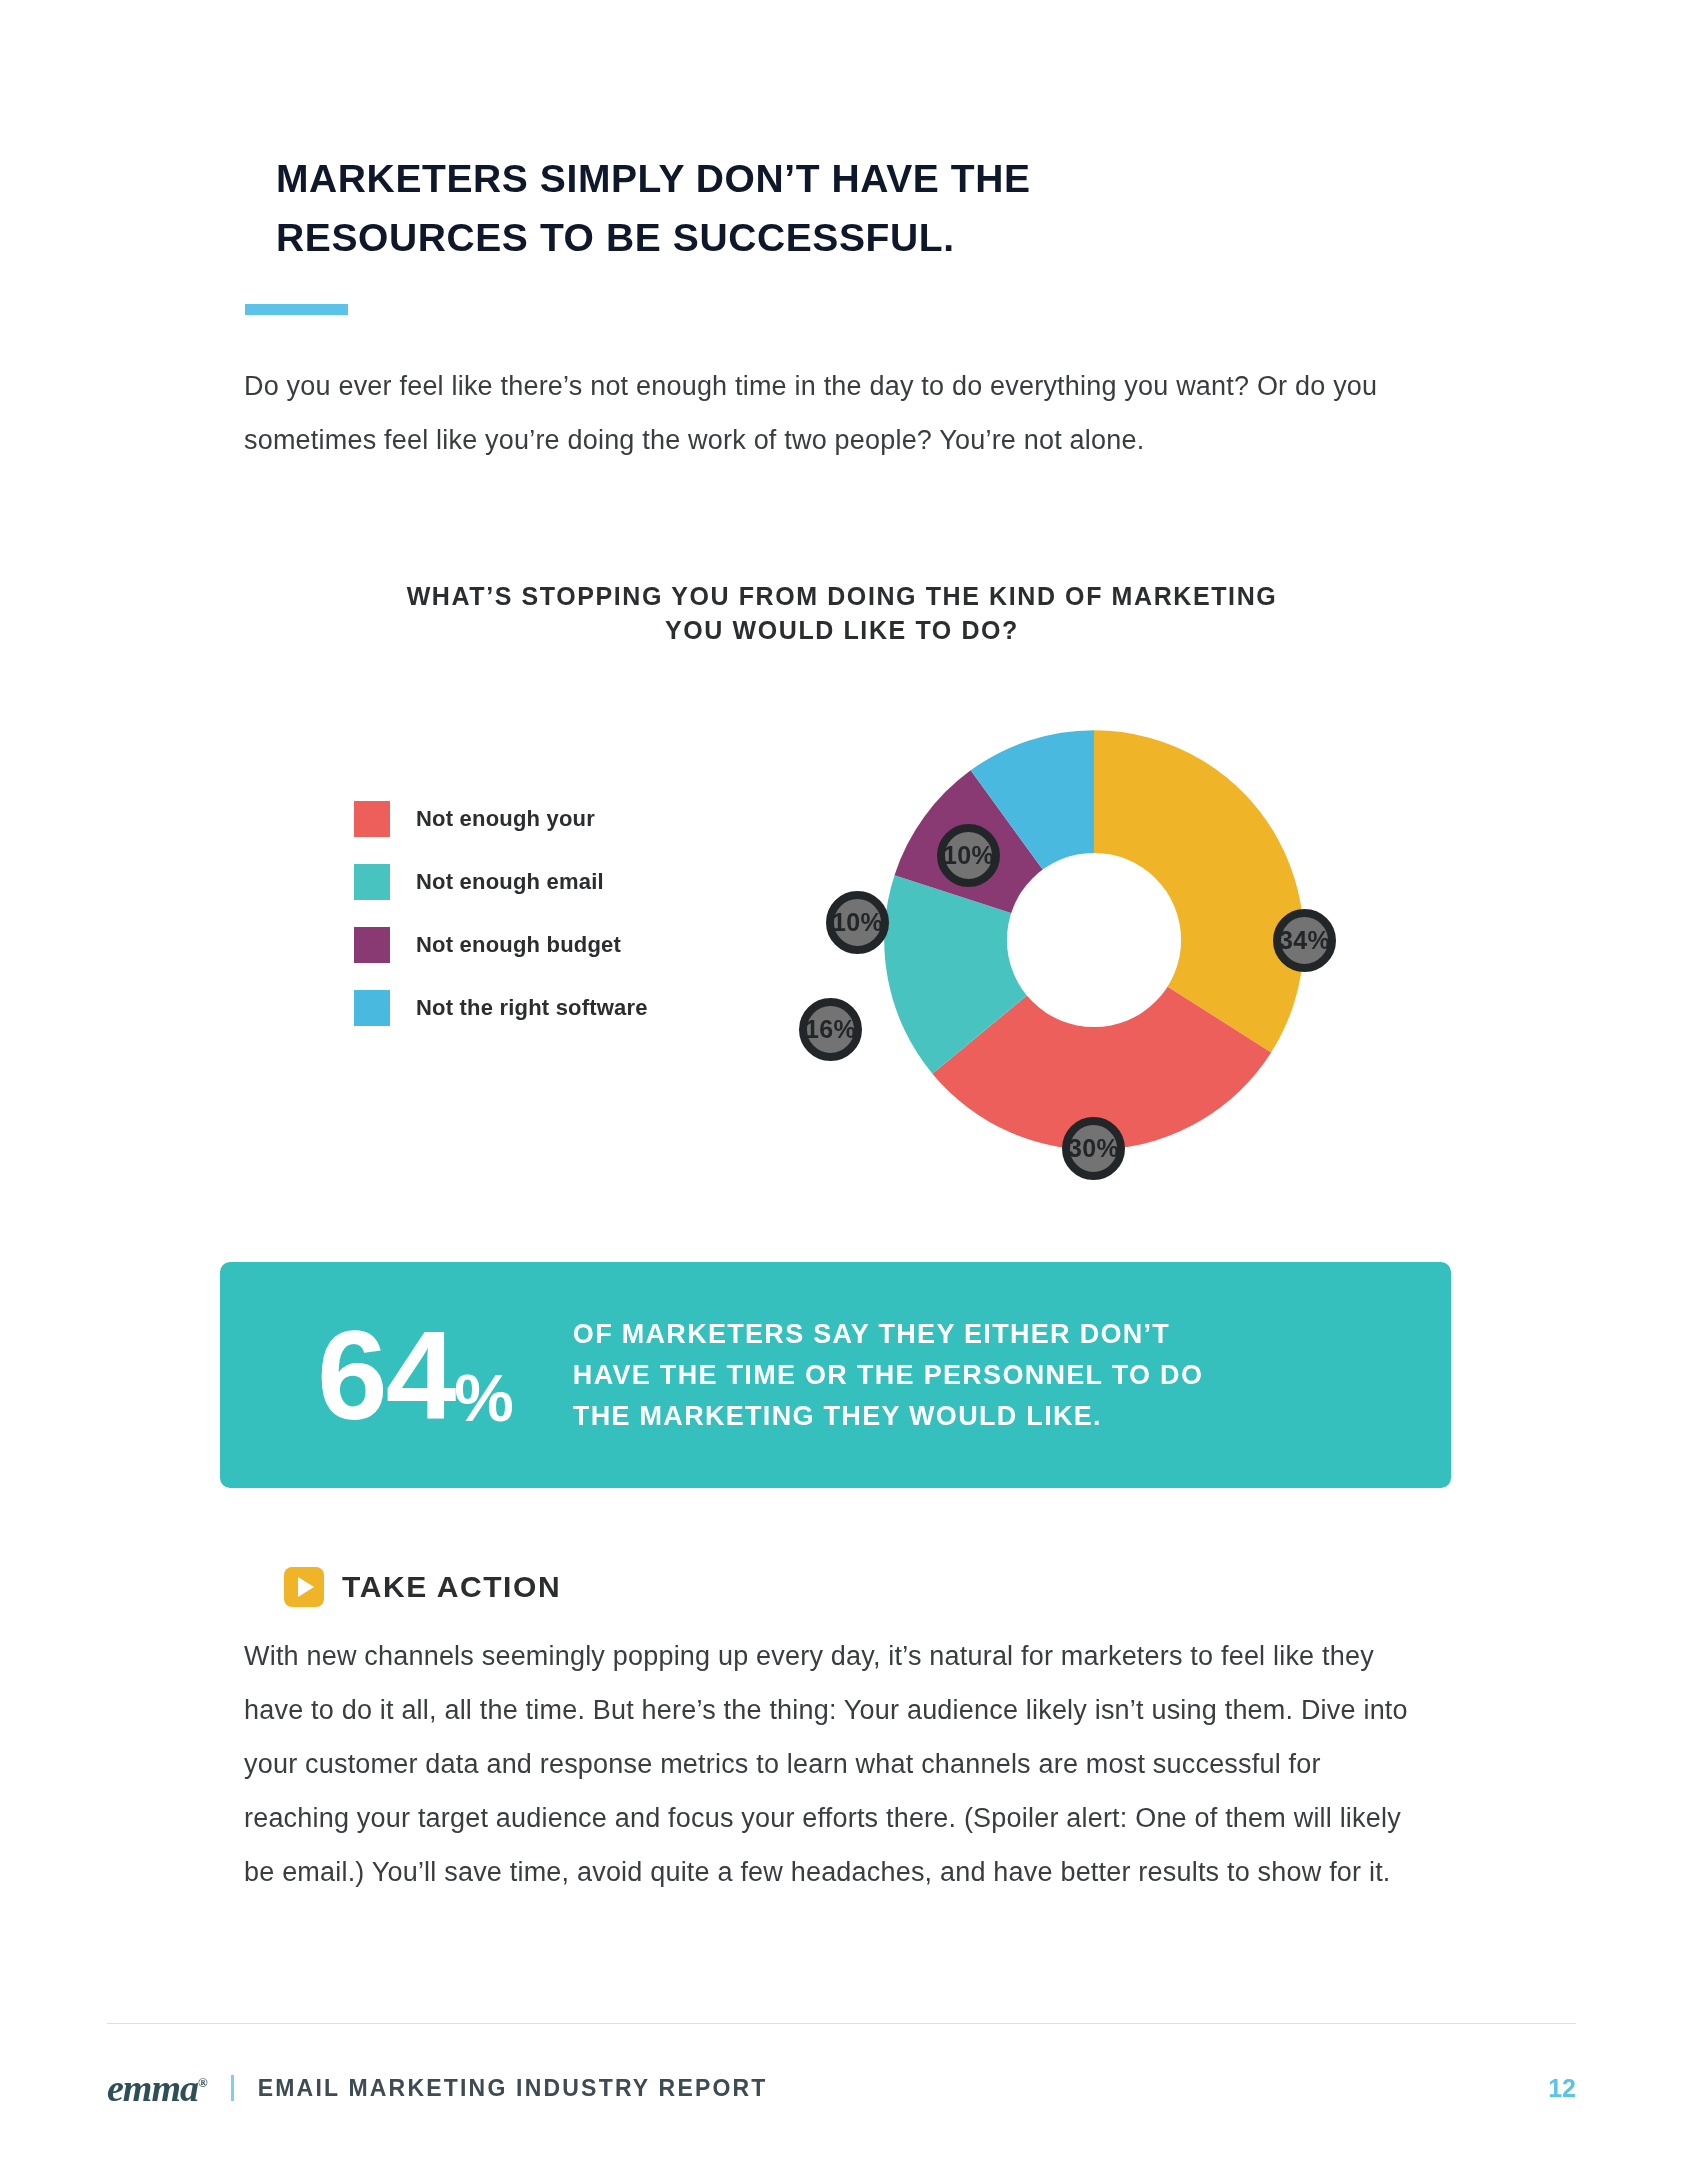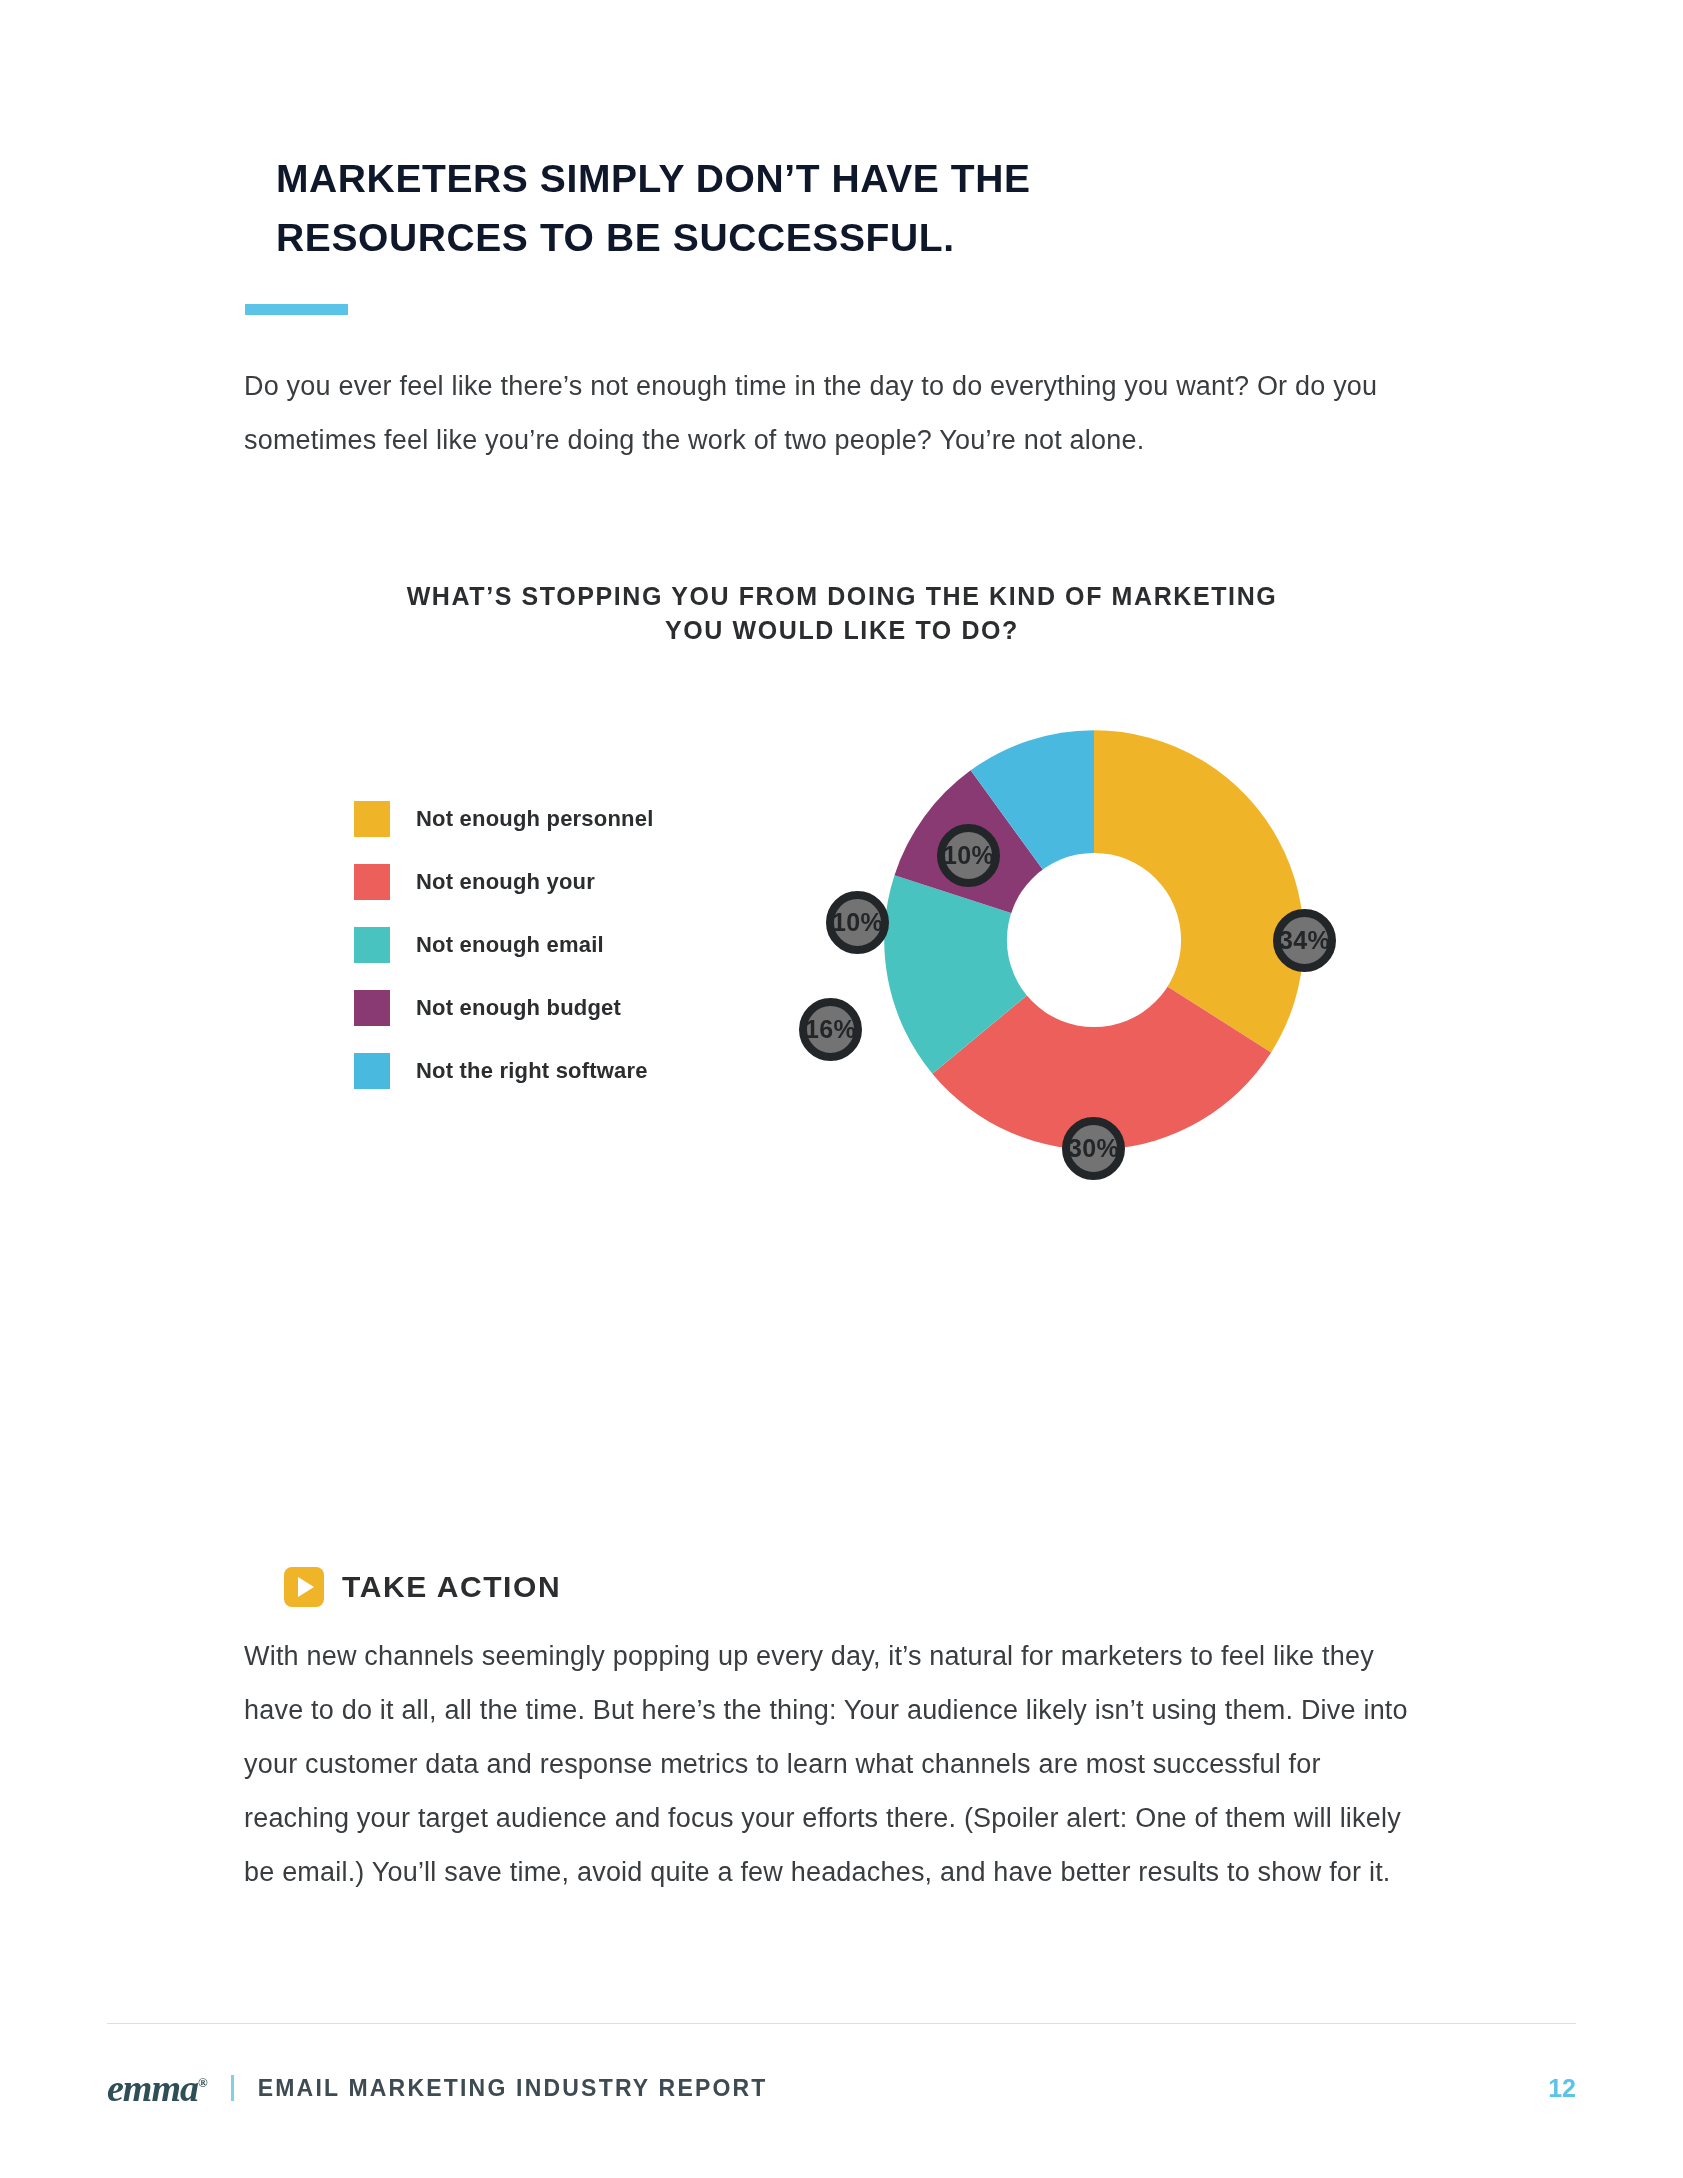--- a/index.html
+++ b/index.html
@@ -151,24 +151,20 @@
 
   <div class="intro">Do you ever feel like there’s not enough time in the day to do everything you want? Or do you sometimes feel like you’re doing the work of two people? You’re not alone.</div>
 
   <div class="chart-title">
     <div>WHAT’S STOPPING YOU FROM DOING THE KIND OF MARKETING</div>
     <div>YOU WOULD LIKE TO DO?</div>
   </div>
 
   <div class="legend">
     <div class="legend-row">
-      <span class="swatch" style="background:#f0b429"></span>
-      <span class="legend-label">Not enough personnel</span>
-    </div>
-    <div class="legend-row">
       <span class="swatch" style="background:#ec5f5b"></span>
       <span class="legend-label">Not enough your</span>
     </div>
     <div class="legend-row">
       <span class="swatch" style="background:#49c3bf"></span>
       <span class="legend-label">Not enough email</span>
     </div>
     <div class="legend-row">
       <span class="swatch" style="background:#8a3a72"></span>
       <span class="legend-label">Not enough budget</span>
@@ -191,20 +187,31 @@
       <circle cx="287" cy="287" r="88" fill="#ffffff"></circle>
     </svg>
 
     <div class="badge" style="left:463px; top:253px;">34%</div>
     <div class="badge" style="left:252px; top:461px;">30%</div>
     <div class="badge" style="left:-11px; top:342px;">16%</div>
     <div class="badge" style="left:16px; top:235px;">10%</div>
     <div class="badge" style="left:127px; top:168px;">10%</div>
   </div>
 
+  <div class="banner">
+    <div class="banner-stat">
+      <span class="num">64</span>
+      <span class="pct">%</span>
+    </div>
+    <div class="banner-text">
+      <div>OF MARKETERS SAY THEY EITHER DON’T</div>
+      <div>HAVE THE TIME OR THE PERSONNEL TO DO</div>
+      <div>THE MARKETING THEY WOULD LIKE.</div>
+    </div>
+  </div>
 
   <div class="action-head">
     <span class="play-box">
       <span class="play-tri"></span>
     </span>
     <span class="action-label">TAKE ACTION</span>
   </div>
   <div class="action-body">With new channels seemingly popping up every day, it’s natural for marketers to feel like they have to do it all, all the time. But here’s the thing: Your audience likely isn’t using them. Dive into your customer data and response metrics to learn what channels are most successful for reaching your target audience and focus your efforts there. (Spoiler alert: One of them will likely be email.) You’ll save time, avoid quite a few headaches, and have better results to show for it.</div>
 
   <div class="footer-rule"></div>

